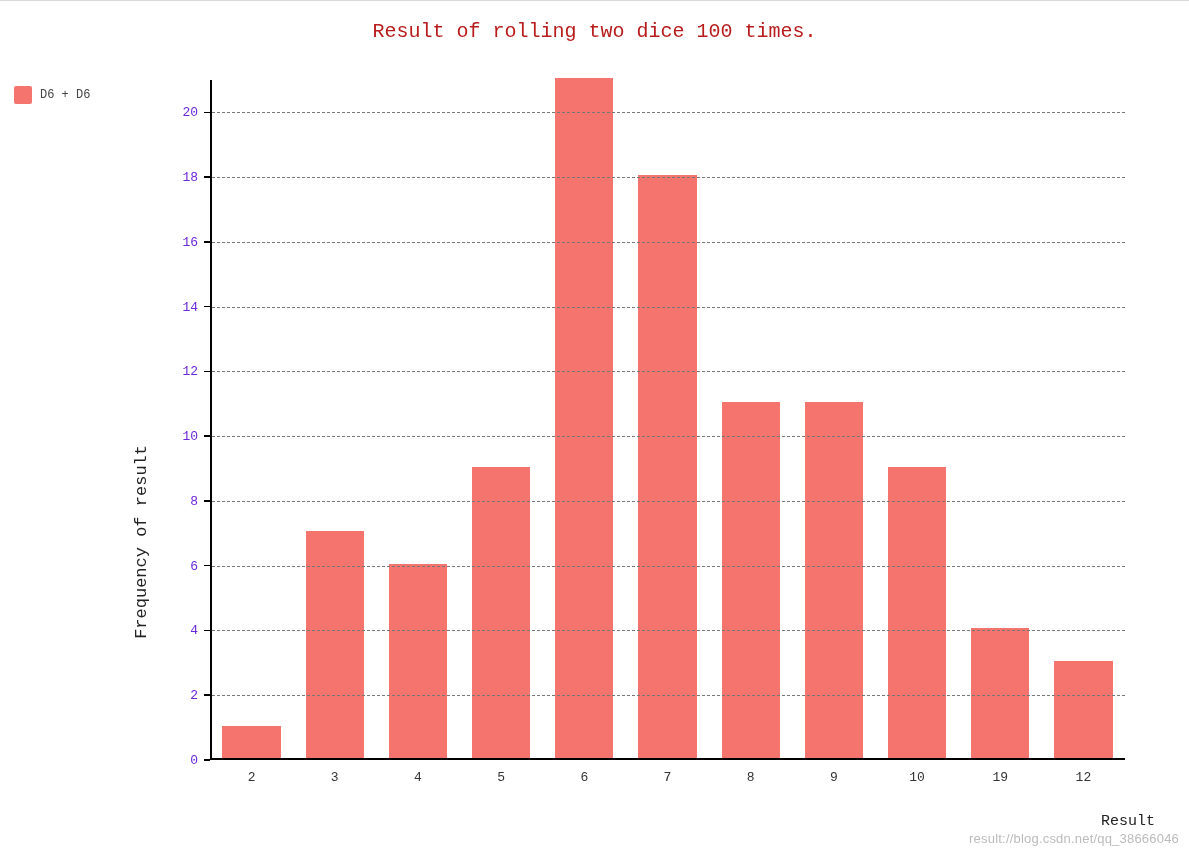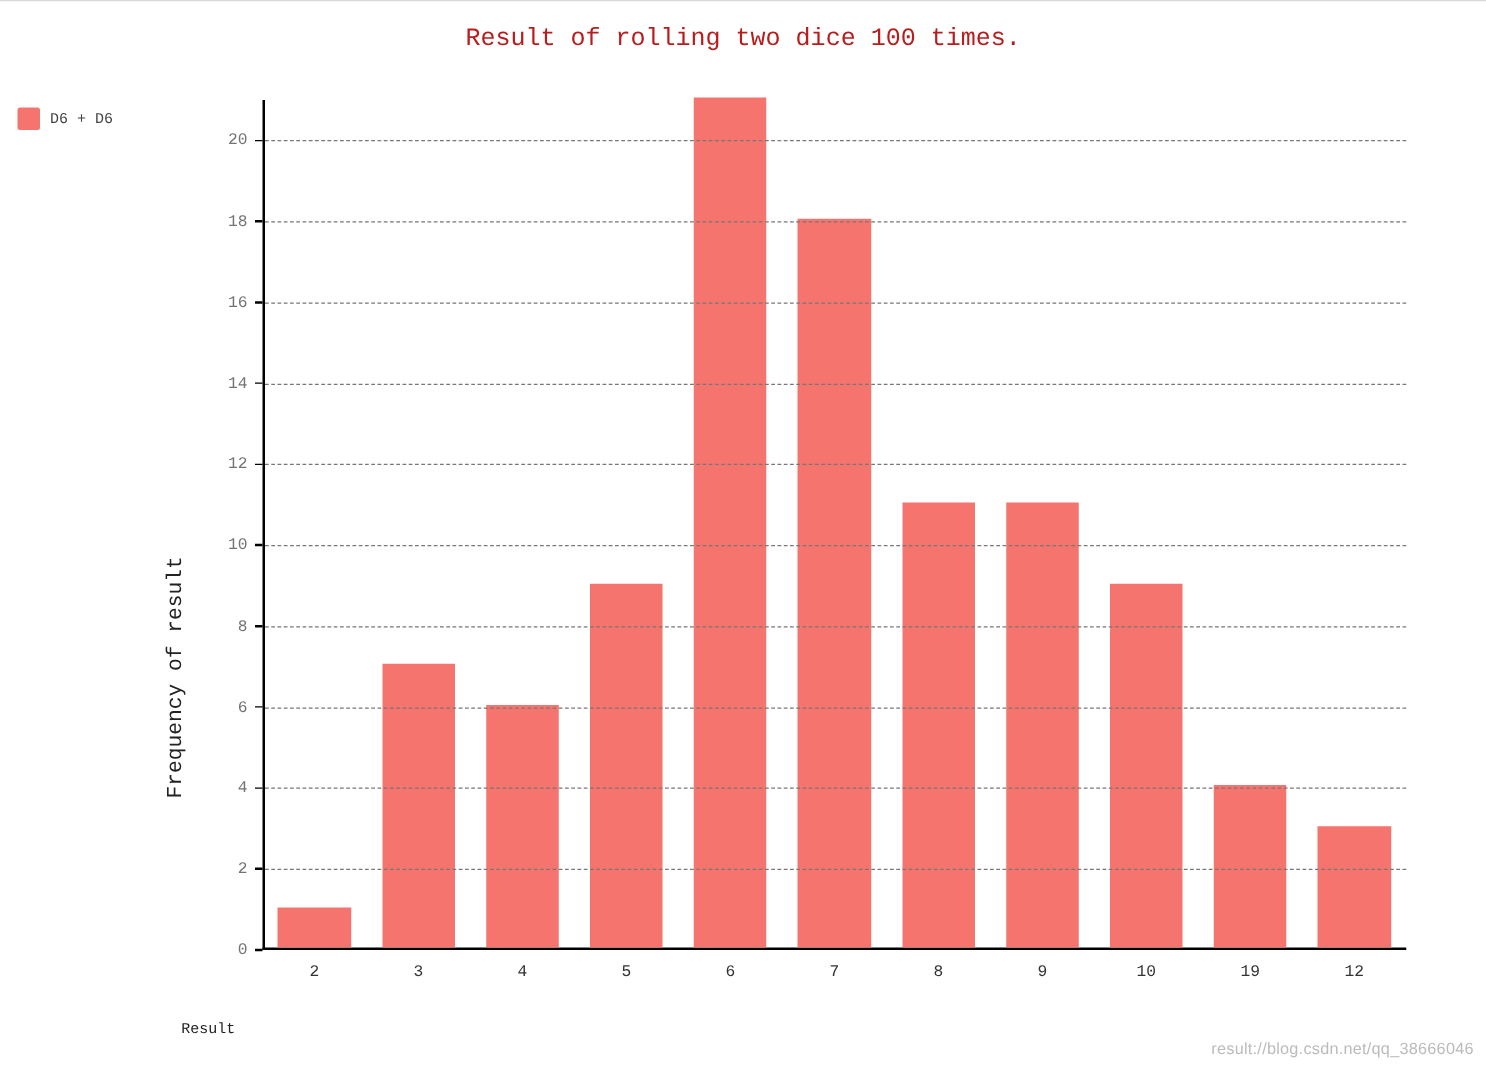--- a/index.html
+++ b/index.html
@@ -56,22 +56,22 @@
     transform: translate(-100%, -50%) rotate(-90deg);
     transform-origin: right center;
     font-size: 17px;
     color: #222;
     white-space: nowrap;
   }
   .axis-label-x {
     position: absolute;
     left: 0; right: 0;
     bottom: 0px;
-    text-align: left;
-    font-size: 12px;
+    text-align: right;
+    font-size: 15px;
     color: #222;
   }
   .plot {
     position: absolute;
     left: 65px;
     top: 20px;
     right: 30px;
     bottom: 70px;
   }
   .plot-inner {
@@ -94,21 +94,21 @@
     position: absolute;
     left: 2px; right: 0;
     border-top: 1.5px dashed #777;
   }
   .y-tick-label {
     position: absolute;
     right: 100%;
     margin-right: 12px;
     transform: translateY(-50%);
     font-size: 13px;
-    color: #737373;
+    color: #6d28d9;
     text-align: right;
     min-width: 24px;
   }
   .y-tick-mark {
     position: absolute;
     left: -6px;
     width: 6px;
     height: 1.5px;
     background: #000;
   }

